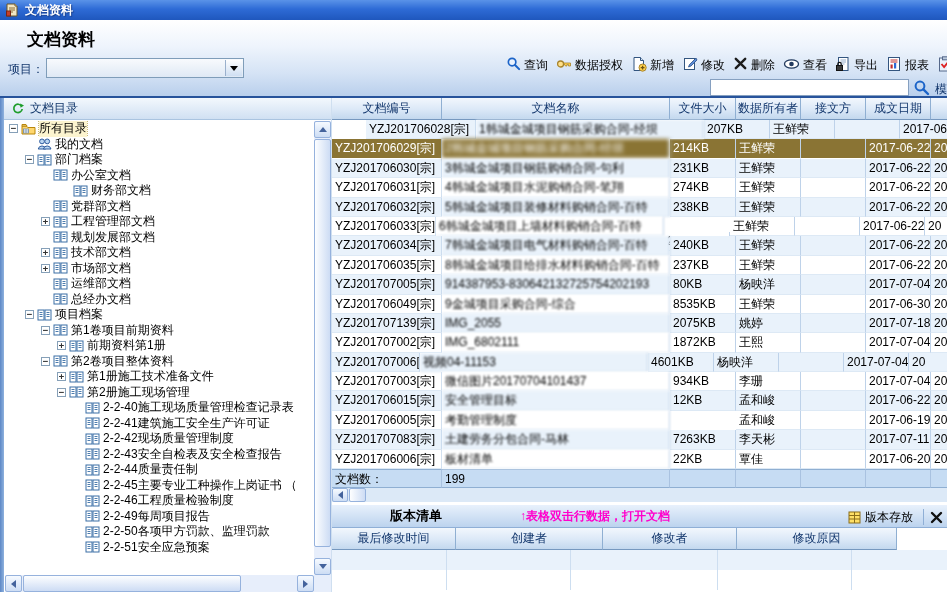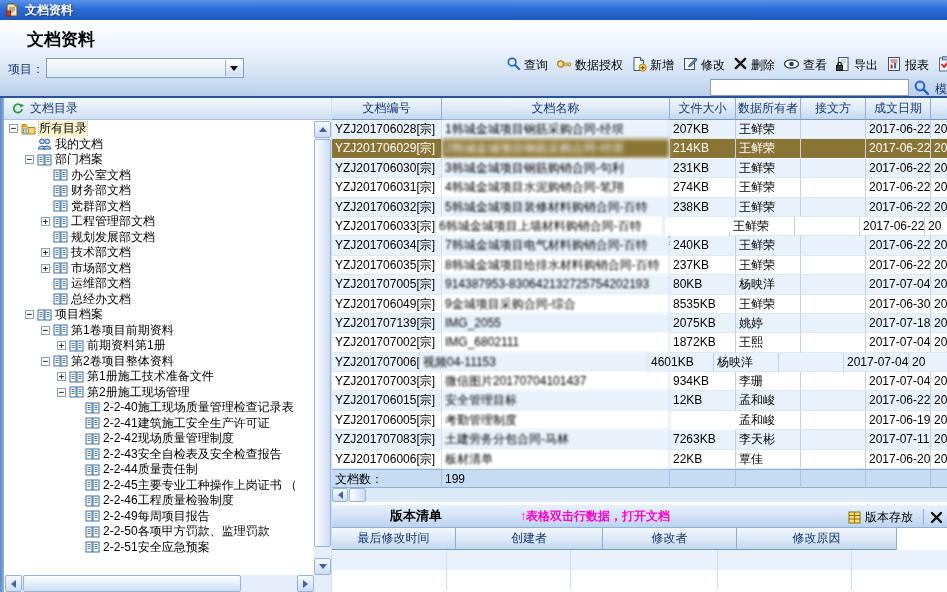--- a/index.html
+++ b/index.html
@@ -262,21 +262,21 @@
         </div>
         <div class="tree-item" style="padding-left: 36px;">
           <span class="exp-sp"></span>
           <span class="t-icon"><svg width="15" height="12" viewBox="0 0 15 12">
               <rect x="1" y="1" width="6" height="10" fill="#fff" stroke="#3a6ea5"></rect>
               <rect x="8" y="1" width="6" height="10" fill="#fff" stroke="#3a6ea5"></rect>
               <path d="M2.5 3.5h3M2.5 5.5h3M2.5 7.5h3M9.5 3.5h3M9.5 5.5h3M9.5 7.5h3" stroke="#3a6ea5" stroke-width="0.9"></path>
             </svg></span>
           <span class="t-label">办公室文档</span>
         </div>
-        <div class="tree-item" style="padding-left: 36px;">
+        <div class="tree-item" style="padding-left: 56px;">
           <span class="exp-sp"></span>
           <span class="t-icon"><svg width="15" height="12" viewBox="0 0 15 12">
               <rect x="1" y="1" width="6" height="10" fill="#fff" stroke="#3a6ea5"></rect>
               <rect x="8" y="1" width="6" height="10" fill="#fff" stroke="#3a6ea5"></rect>
               <path d="M2.5 3.5h3M2.5 5.5h3M2.5 7.5h3M9.5 3.5h3M9.5 5.5h3M9.5 7.5h3" stroke="#3a6ea5" stroke-width="0.9"></path>
             </svg></span>
           <span class="t-label">财务部文档</span>
         </div>
         <div class="tree-item" style="padding-left: 36px;">
           <span class="exp-sp"></span>
@@ -513,21 +513,21 @@
         <div class="drow">
           <span class="dh-cell" style="width: 110px;">文档编号</span>
           <span class="dh-cell" style="width: 228px;">文档名称</span>
           <span class="dh-cell" style="width: 66px;">文件大小</span>
           <span class="dh-cell" style="width: 65px;">数据所有者</span>
           <span class="dh-cell" style="width: 65px;">接文方</span>
           <span class="dh-cell" style="width: 65px;">成文日期</span>
           <span class="dh-cell" style="width: 80px;">收文日期</span>
         </div>
         <div class="dt-row even">
-          <span class="dt-cell" style="width: 110px;">YZJ201706028[宗]</span>
+          <span class="dt-cell" style="width: 110px; margin-left: 34px;">YZJ201706028[宗]</span>
           <span class="dt-cell name" style="width: 228px;">1韩城金城项目钢筋采购合同-经坝</span>
           <span class="dt-cell" style="width: 66px;">207KB</span>
           <span class="dt-cell" style="width: 65px;">王鲜荣</span>
           <span class="dt-cell" style="width: 65px;"></span>
           <span class="dt-cell" style="width: 65px;">2017-06-22</span>
           <span class="dt-cell" style="width: 80px;">20</span>
         </div>
         <div class="dt-row odd sel">
           <span class="dt-cell" style="width: 110px;">YZJ201706029[宗]</span>
           <span class="dt-cell name" style="width: 228px;">2韩城金城项目钢筋采购合同-经坝</span>

